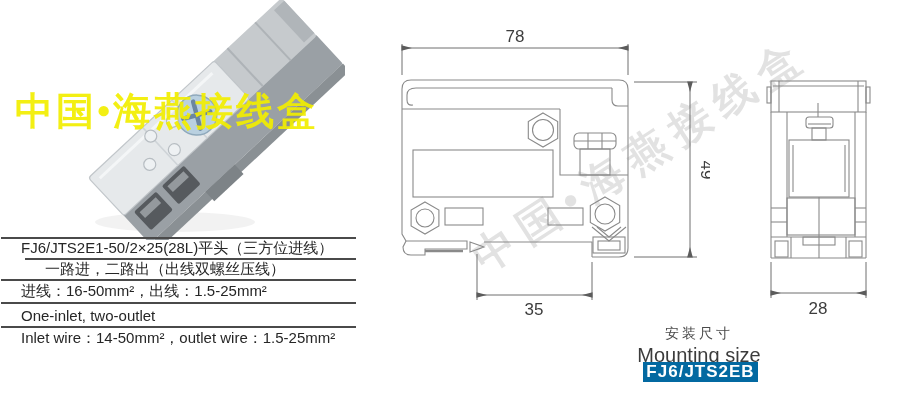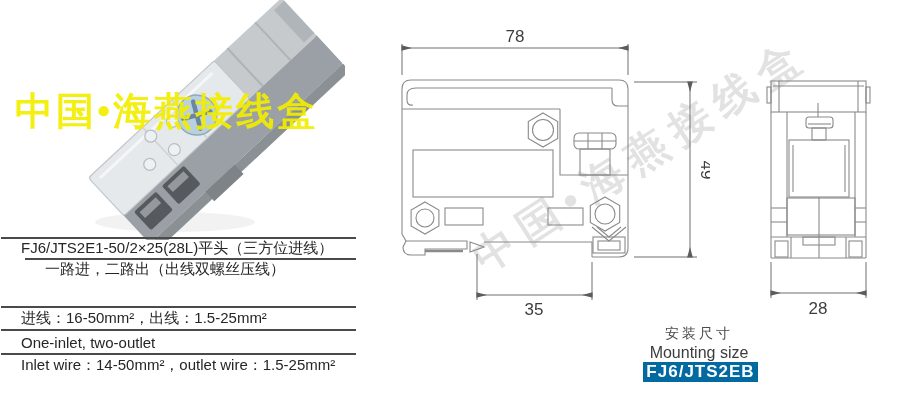--- a/index.html
+++ b/index.html
@@ -16,37 +16,37 @@
   .diag-watermark{position:absolute;left:462px;top:238px;font-family:"Liberation Serif",serif;
     font-weight:bold;font-size:42px;letter-spacing:10px;color:rgba(158,158,158,.30);
     transform:rotate(-33deg);transform-origin:left top;white-space:nowrap;z-index:1;}
 
   
   .spec-table{position:absolute;left:1px;top:237px;width:355px;z-index:4;}
   .spec-row{border-top:2px solid #4a4a4a;display:flex;align-items:center;
     padding-left:20px;font-size:15px;color:#262626;white-space:nowrap;overflow:visible;}
   .spec-row:nth-child(1){height:19px;}
   .spec-row:nth-child(2){height:19px;margin-left:24px;}
-  .spec-row:nth-child(3){height:21px;margin-top:27px;}
+  .spec-row:nth-child(3){height:21px;}
   .spec-row:nth-child(4){height:22px;}
   .spec-row:nth-child(5){height:21px;}
   .spec-row:nth-child(6){height:23px;border-bottom:2px solid #4a4a4a;}
 
   
   .front-view{position:absolute;left:385px;top:18px;z-index:2;}
   .side-view{position:absolute;left:748px;top:58px;z-index:2;}
   .draw{stroke:#8a8a8a;stroke-width:1.1;fill:none;}
   .dimline{stroke:#6e6e6e;stroke-width:1;fill:none;}
   .dimtext{fill:#3d3d3d;font-size:17px;font-family:"Liberation Sans",sans-serif;}
 
   
   .mount-cn{position:absolute;left:640px;top:325px;width:118px;text-align:center;
     font-size:14px;letter-spacing:3px;color:#4a4a4a;z-index:4;}
   .mount-en{position:absolute;left:628px;top:344px;width:142px;text-align:center;
-    font-size:16px;color:#3c3c3c;z-index:4;}
+    font-size:20px;color:#3c3c3c;z-index:4;}
   .mount-badge{position:absolute;left:643px;top:362px;width:115px;height:20px;
     background:#0369a1;color:#ffffff;font-weight:bold;font-size:17px;letter-spacing:1px;
     display:flex;align-items:center;justify-content:center;z-index:4;}
 </style>
 </head>
 <body>
 
 <div class="stage">
 
   <div class="photo">

